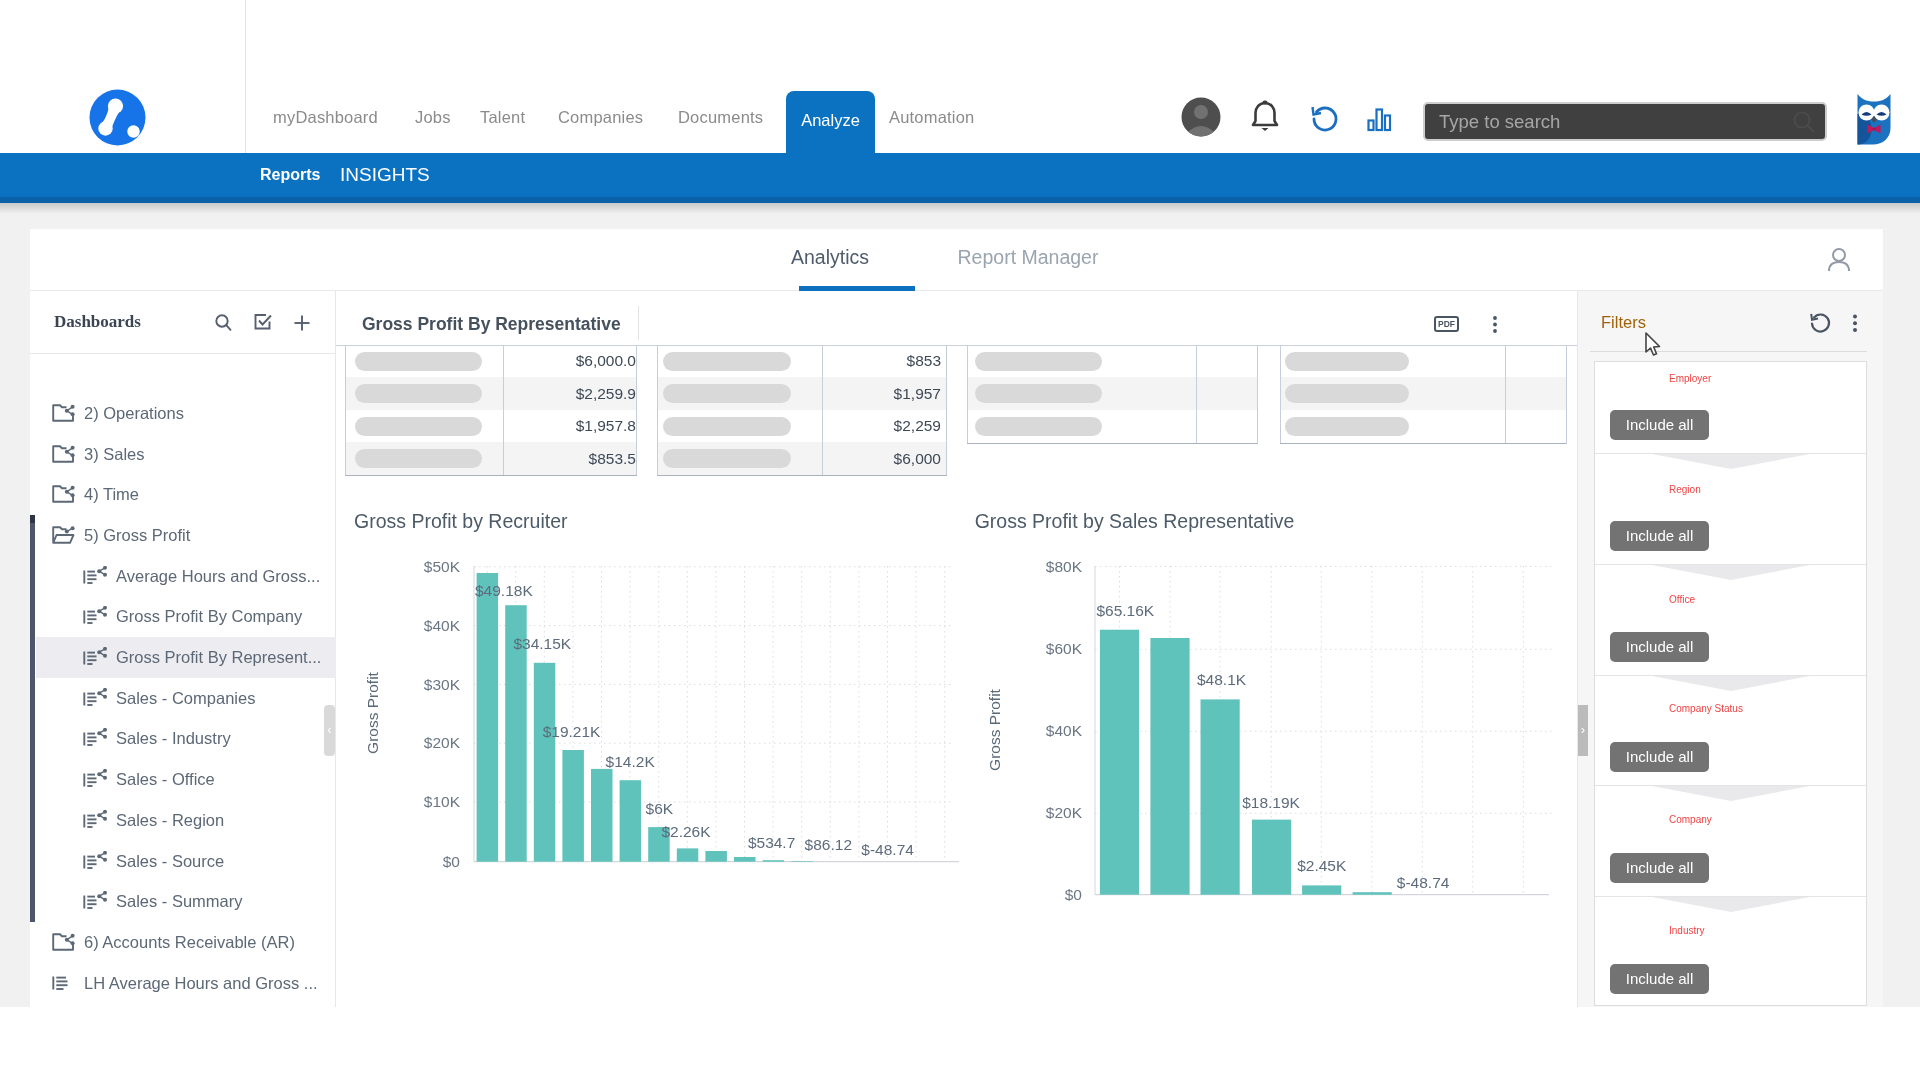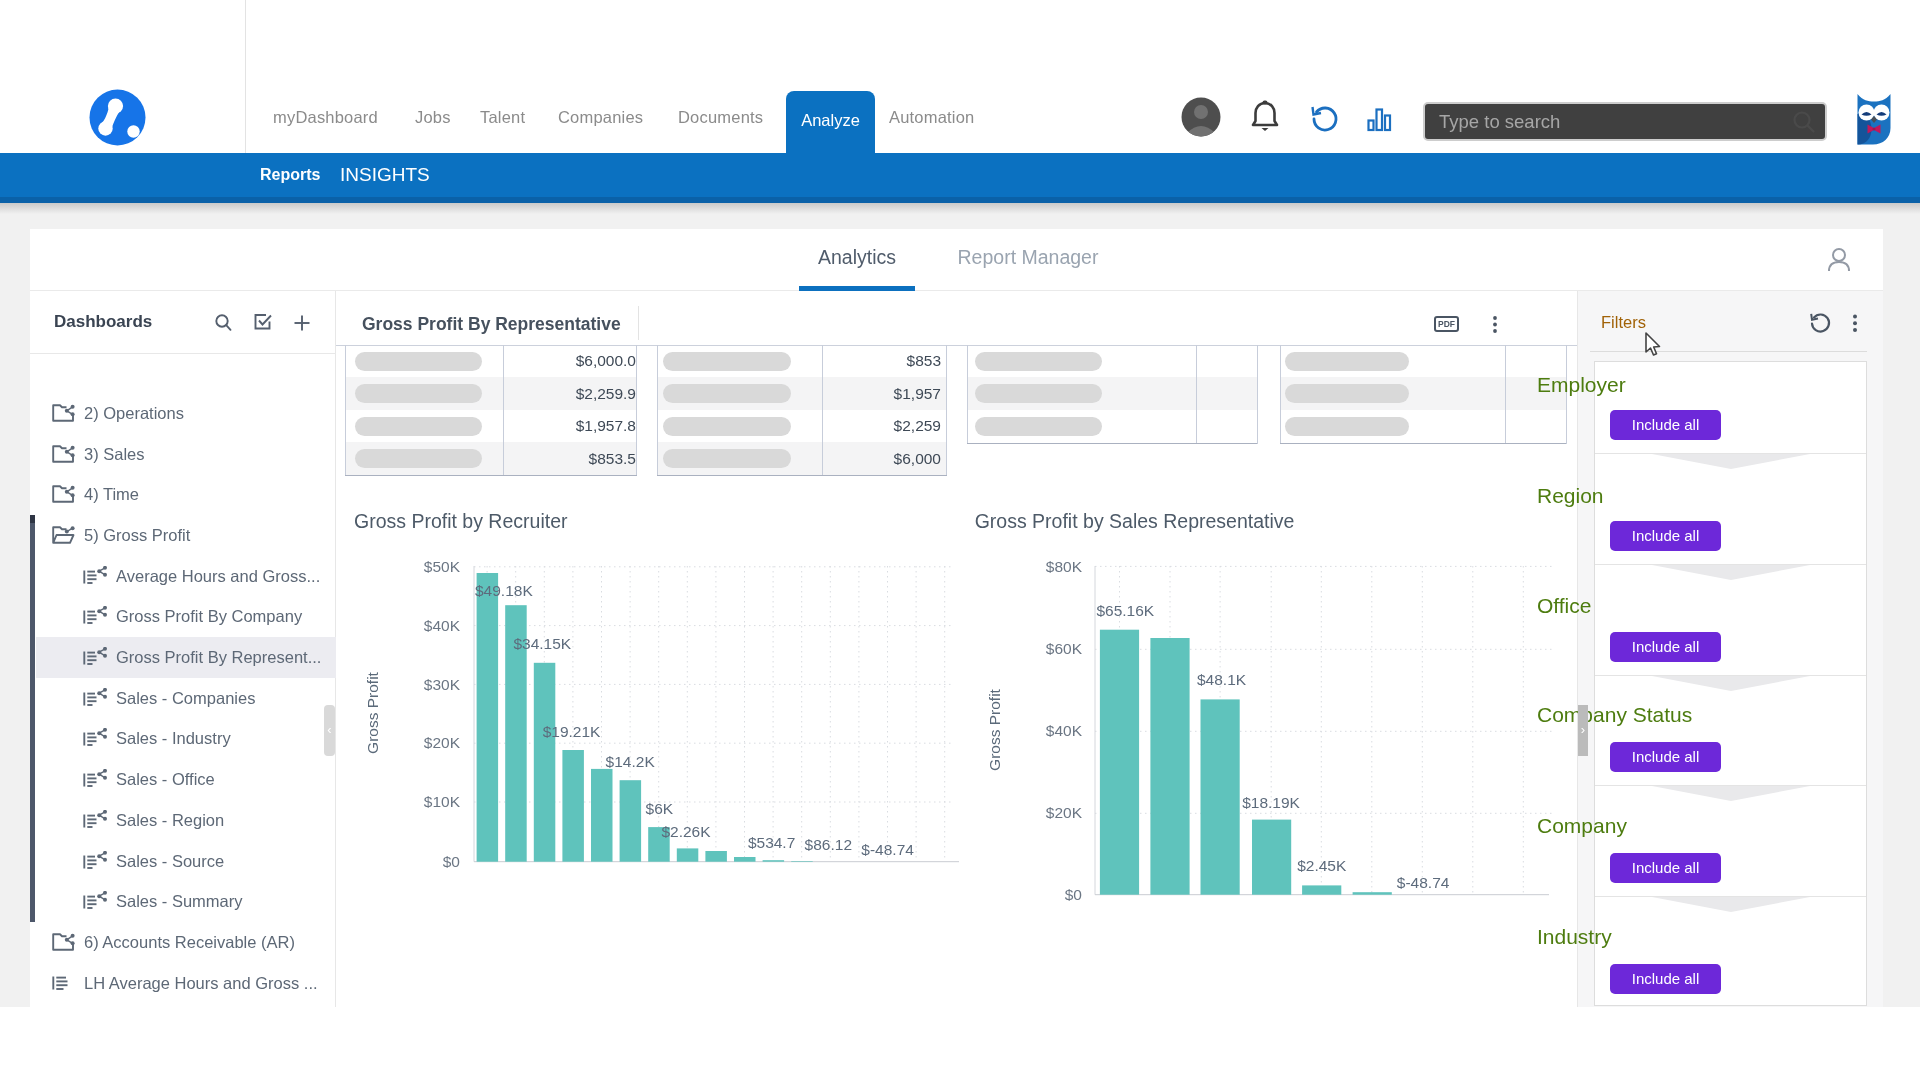--- a/index.html
+++ b/index.html
@@ -17,26 +17,26 @@
   #bluebar-dark { left:0; top:197px; width:1920px; height:6px; background:#0a61a8; }
   .bnav { top:153px; height:56px; line-height:44px; color:#fff; font-size:16px; }
   #srch { left:1423px; top:102px; width:404px; height:39px; border:2px solid #cdcdcd; border-radius:5px; background:#404040; }
   #srch span { position:absolute; left:14px; top:7px; font-size:18.5px; color:#a6a6a6; }
   
   #pagebg { left:0; top:203px; width:1920px; height:804px; background:#f1f1f1; }
   #pageshadow { left:0; top:203px; width:1920px; height:11px; background:linear-gradient(#c9c9c9,#f1f1f1); }
   #card { left:30px; top:229px; width:1853px; height:778px; background:#fff; }
   
   #tabsrow { left:30px; top:229px; width:1853px; height:62px; border-bottom:1px solid #eaeaea; background:#fff; }
-  #tab1 { left:791px; top:246px; width:132px; text-align:center; font-size:19.5px; color:#505c6b; }
+  #tab1 { left:791px; top:246px; width:132px; text-align:left; font-size:19.5px; color:#505c6b; }
   #tab2 { left:955px; top:246px; width:146px; text-align:center; font-size:19.5px; color:#9aa4b0; }
   #tabuline { left:799px; top:286px; width:116px; height:5px; background:#0c70bf; }
   
   #sidebar { left:30px; top:291px; width:306px; height:716px; background:#fff; border-right:1px solid #e7e7e7; }
-  #sb-title { left:54px; top:312px; font-size:17px; font-weight:bold; color:#3a4452; }
+  #sb-title { left:54px; top:312px; font-size:17px; font-weight:bold; color:#3a4452;font-family:Liberation Serif, serif; }
   #sb-hdrline { left:30px; top:353px; width:306px; height:1px; background:#e8e8e8; }
   .trow { left:30px; width:306px; height:40.7px; }
   .tlabel { position:absolute; top:50%; transform:translateY(-50%); font-size:16.5px; color:#5d6876; white-space:nowrap; }
   #sel-row { left:36px; top:637px; width:300px; height:41px; background:#ececf1; }
   #dark-ind { left:30px; top:515px; width:5px; height:407px; background:#4d576a; }
   #dark-cap { left:30px; top:515px; width:5px; height:8px; background:#2e3544; }
   #sb-handle { left:324px; top:705px; width:11px; height:51px; background:#d9d9d9; border-radius:4px;
      color:#fff; font-size:13px; text-align:center; line-height:49px; }
   
   #dash-title { left:362px; top:314px; font-size:17.5px; font-weight:bold; color:#46515e; }
@@ -48,22 +48,22 @@
   .pill { position:absolute; height:19px; background:#d9d9d9; border-radius:9.5px; }
   .stripe { position:absolute; background:#f4f4f5; }
   .vline { position:absolute; width:1px; background:#c7cdda; }
   .hline { position:absolute; height:1px; background:#c7cdda; }
   .val { position:absolute; font-size:15.5px; color:#3e4956; text-align:right; }
   
   #fpanel { left:1578px; top:291px; width:305px; height:716px; background:#f6f6f7; }
   #f-title { left:1601px; top:313px; font-size:16.5px; font-weight:normal; color:#a16207; }
   #f-hdrline { left:1590px; top:351px; width:277px; height:1px; background:#dcdcdc; }
   #fcard { left:1594px; top:361px; width:273px; height:645px; background:#fff; border:1px solid #dddddd; }
-  .flabel { position:absolute; left:1537px; font-size:21px; color:#4d7c0f; }
-  .fbtn { position:absolute; left:1610px; width:111px; height:30px; background:#6d28d9; border-radius:5px;
+  .flabel { position:absolute; left:1669px; font-size:10px; color:#ef4444; }
+  .fbtn { position:absolute; left:1610px; width:99px; height:30px; background:#737373; border-radius:5px;
      color:#fff; font-size:15px; text-align:center; line-height:30px; }
   .fsep { position:absolute; left:1595px; width:271px; height:1px; background:#e4e4e4; }
   #f-handle { left:1578px; top:705px; width:10px; height:51px; background:#bbbbbb;
      color:#fff; font-size:13px; text-align:center; line-height:49px; }
   
   #chart1 { left:336px; top:500px; }
   #chart2 { left:960px; top:500px; }
 </style>
 </head>
 <body>

